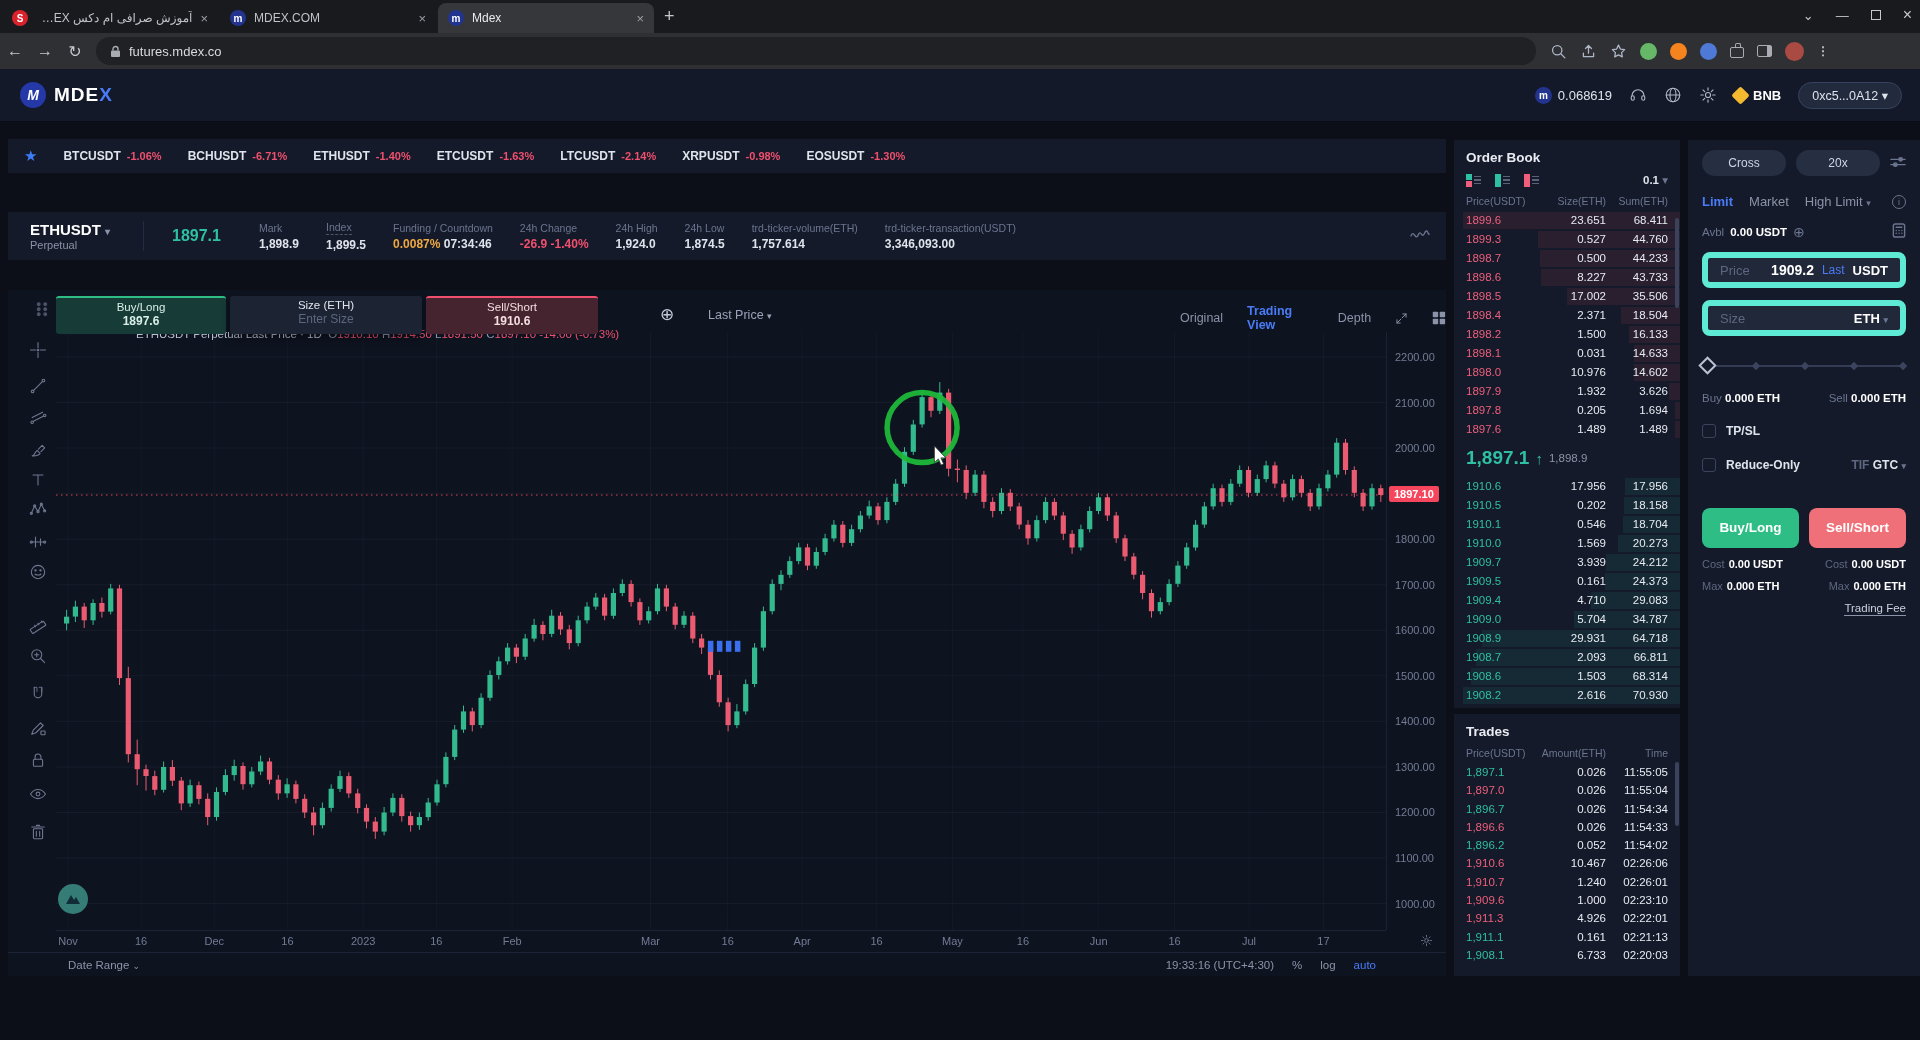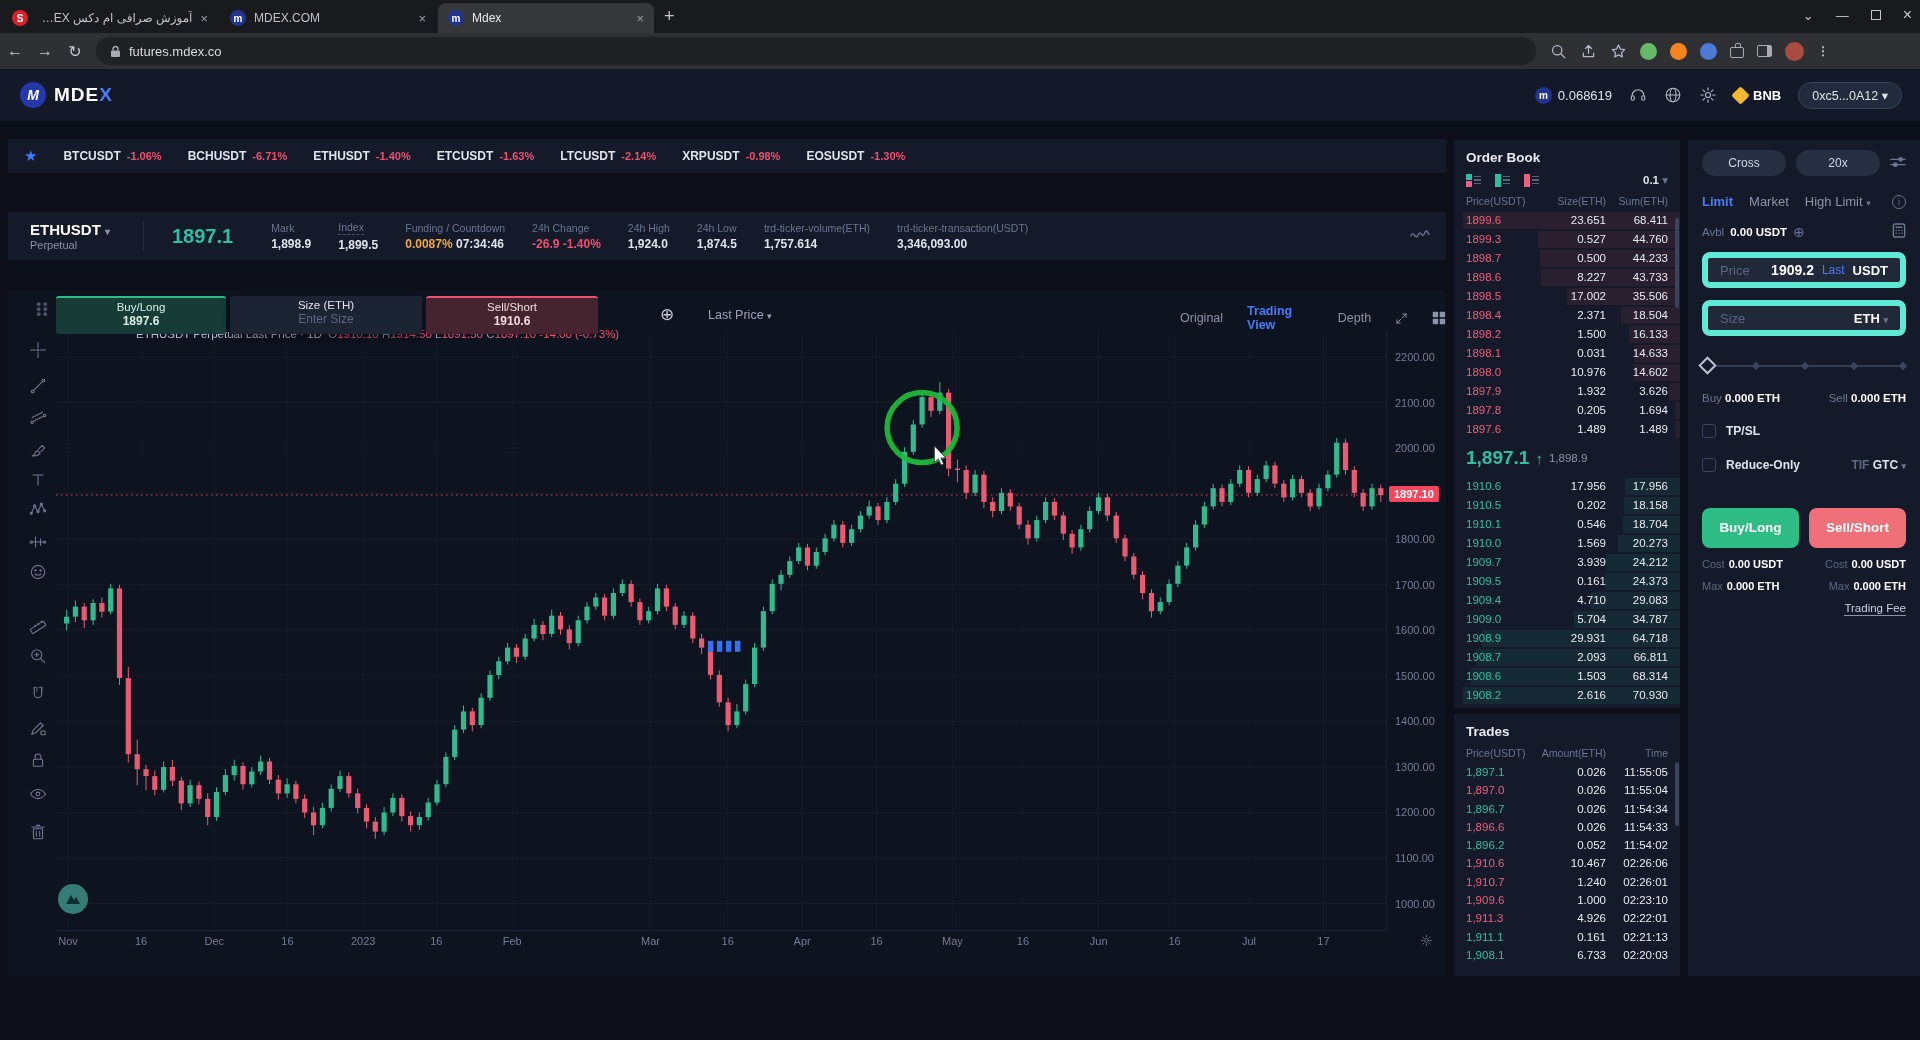--- a/index.html
+++ b/index.html
@@ -53,21 +53,21 @@
   .tickerbar{left:8px;top:139px;width:1438px;height:34px;display:flex;align-items:center;gap:26px;padding:0 0 0 16px;}
   .star{color:#3d7bf7;font-size:15px;}
   .pair{display:flex;align-items:baseline;gap:6px;white-space:nowrap;}
   .psym{color:#dfe3ec;font-size:12px;font-weight:bold;}
   .pchg{color:#f0506e;font-size:11px;font-weight:bold;}
 
   .infobar{left:8px;top:212px;width:1438px;height:48px;display:flex;align-items:center;}
   .sym-block{width:136px;padding-left:22px;border-right:1px solid #232c42;}
   .symname{font-size:15px;font-weight:bold;color:#fff;white-space:nowrap;}
   .symtype{font-size:11px;color:#8a93a8;margin-top:1px;}
-  .lastbig{font-size:20px;font-weight:bold;color:#2fbfa4;margin:0 38px 0 28px;}
+  .lastbig{font-size:16px;font-weight:bold;color:#2fbfa4;margin:0 38px 0 28px;}
   .stats{display:flex;gap:27px;align-items:center;}
   .stat .lb{font-size:10.5px;color:#6b7590;white-space:nowrap;}
   .stat .lb.u{border-bottom:1px dashed #4a5368;padding-bottom:1px;display:inline-block;}
   .stat .vl{font-size:12px;color:#dfe3ec;font-weight:bold;margin-top:3px;white-space:nowrap;}
   .vl .orange{color:#f0a841;}
   .vl .down{color:#f0506e;}
   .wavebtn{margin-left:auto;margin-right:16px;color:#6b7590;}
 
   
   .chartpanel{left:8px;top:290px;width:1438px;height:686px;background:#0e1320;overflow:hidden;}
@@ -890,20 +890,29 @@
           <path d="M12 2.5v3.2M12 18.3v3.2M2.5 12h3.2M18.3 12h3.2M5.3 5.3l2.3 2.3M16.4 16.4l2.3 2.3M18.7 5.3l-2.3 2.3M7.6 16.4l-2.3 2.3"></path>
         </svg>
     </span>
 
     <div class="wmark">
       <svg width="16" height="12" viewBox="0 0 16 12">
           <path d="M1 11L6 2l3 5 2-3 4 7z" fill="#12313c"></path>
         </svg>
     </div>
 
+    <div class="chart-bottom">
+      <span class="daterange"><span>Date Range</span> <span style="font-size:9px;">⌄</span></span>
+      <div class="cb-right">
+        <span>19:33:16 (UTC+4:30)</span>
+        <span>%</span>
+        <span>log</span>
+        <span class="blue">auto</span>
+      </div>
+    </div>
   </div>
 
   <div class="panel obpanel">
     <div class="obtitle">Order Book</div>
     <div class="obmodes">
       <span class="obm">
           <span class="colL">
             <b style="background:#2fbfa4;"></b>
             <b style="background:#ef5f7c;"></b>
           </span>

